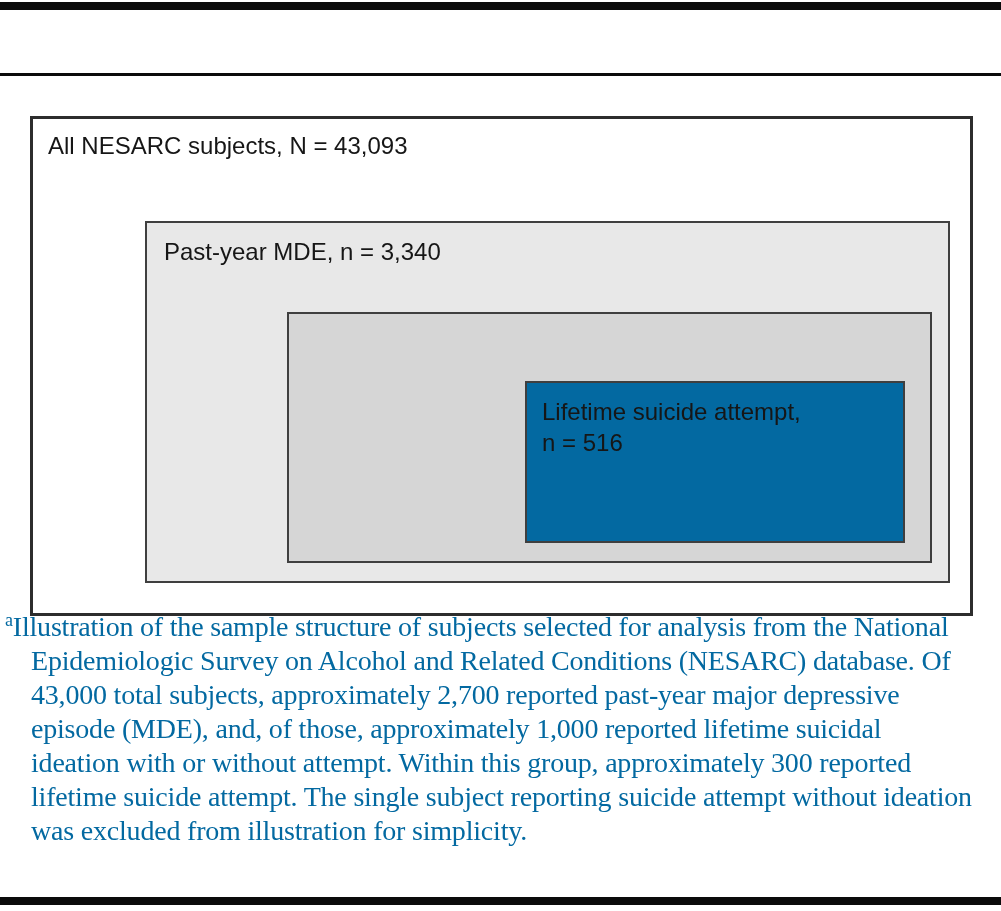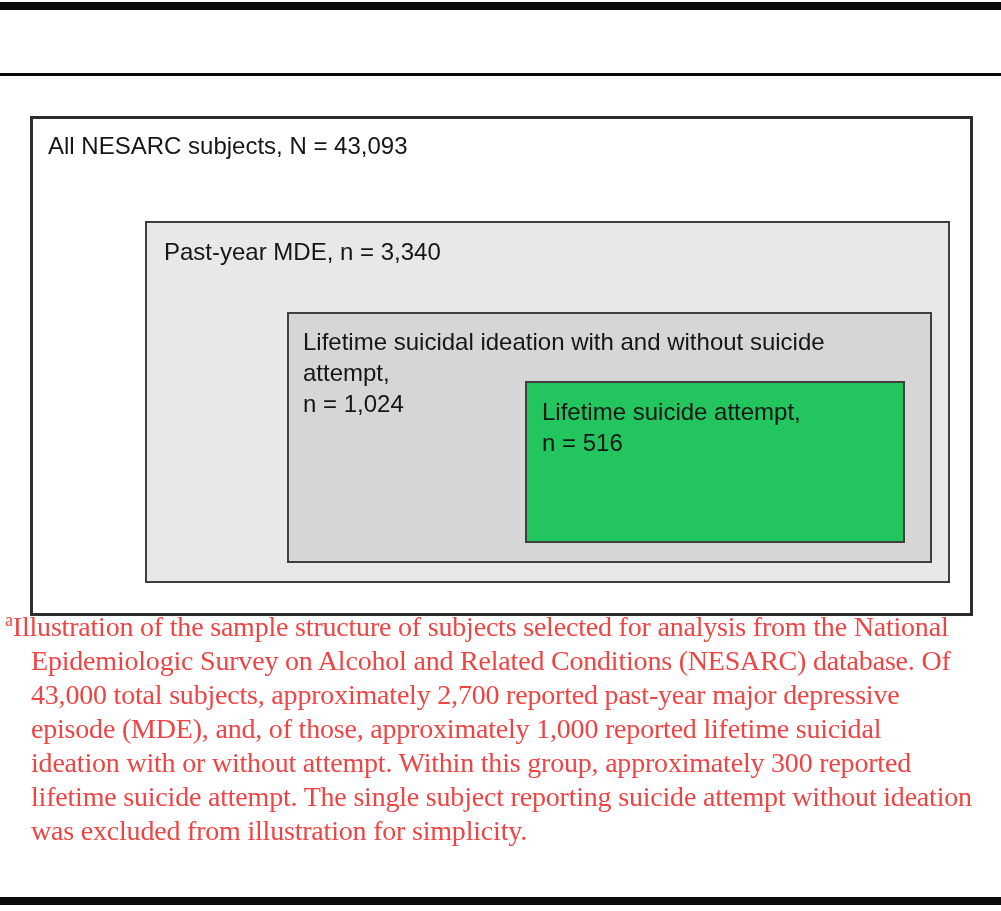--- a/index.html
+++ b/index.html
@@ -37,21 +37,21 @@
   .outer-label   { left: 15px;  top: 11px; }
   .box-mde       { left: 112px; top: 102px; width: 805px; height: 362px; }
   .mde-label     { left: 17px;  top: 13px; }
   .box-ideation  { left: 140px; top: 89px;  width: 645px; height: 251px; }
   .ideation-label{ left: 14px;  top: 12px;  width: 560px; }
   .box-attempt   { left: 236px; top: 67px;  width: 380px; height: 162px; }
   .attempt-label { left: 15px;  top: 13px;  width: 340px; }
 
   .footnote {
     position: absolute; left: 5px; top: 610px; width: 968px; margin: 0;
-    font-size: 28px; line-height: 34px; color: #ef4444;
+    font-size: 28px; line-height: 34px; color: #0369a1;
     padding-left: 26px; text-indent: -26px;
     letter-spacing: -0.2px;
   }
   .footnote sup { font-size: 18px; vertical-align: super; line-height: 0; }
 </style>
 </head>
 <body>
 
 <div class="page">
 
@@ -60,26 +60,22 @@
 
   <div class="title-rule"></div>
 
   <div class="diagram" style="background-color: rgb(255, 255, 255);">
     <div class="box-label outer-label">All NESARC subjects, N = 43,093</div>
 
     <div class="box box-mde" style="background-color: rgb(232, 232, 232);">
       <div class="box-label mde-label">Past-year MDE, n = 3,340</div>
 
       <div class="box box-ideation" style="background-color: rgb(214, 214, 214);">
-        <div class="box-label ideation-label">
-          <span>Lifetime suicidal ideation with and without suicide attempt,</span>
-          <span class="count-line">n = 1,024</span>
-        </div>
 
-        <div class="box box-attempt" style="background-color: #22c55e;">
+        <div class="box box-attempt" style="background-color: #0369a1;">
           <div class="box-label attempt-label">
             <span>Lifetime suicide attempt,</span>
             <span class="count-line">n = 516</span>
           </div>
         </div>
       </div>
     </div>
   </div>
 
   <p class="footnote"><sup>a</sup><span>Illustration of the sample structure of subjects selected for analysis from the National Epidemiologic Survey on Alcohol and Related Conditions (NESARC) database. Of 43,000 total subjects, approximately 2,700 reported past-year major depressive episode (MDE), and, of those, approximately 1,000 reported lifetime suicidal ideation with or without attempt. Within this group, approximately 300 reported lifetime suicide attempt. The single subject reporting suicide attempt without ideation was excluded from illustration for simplicity.</span></p>

